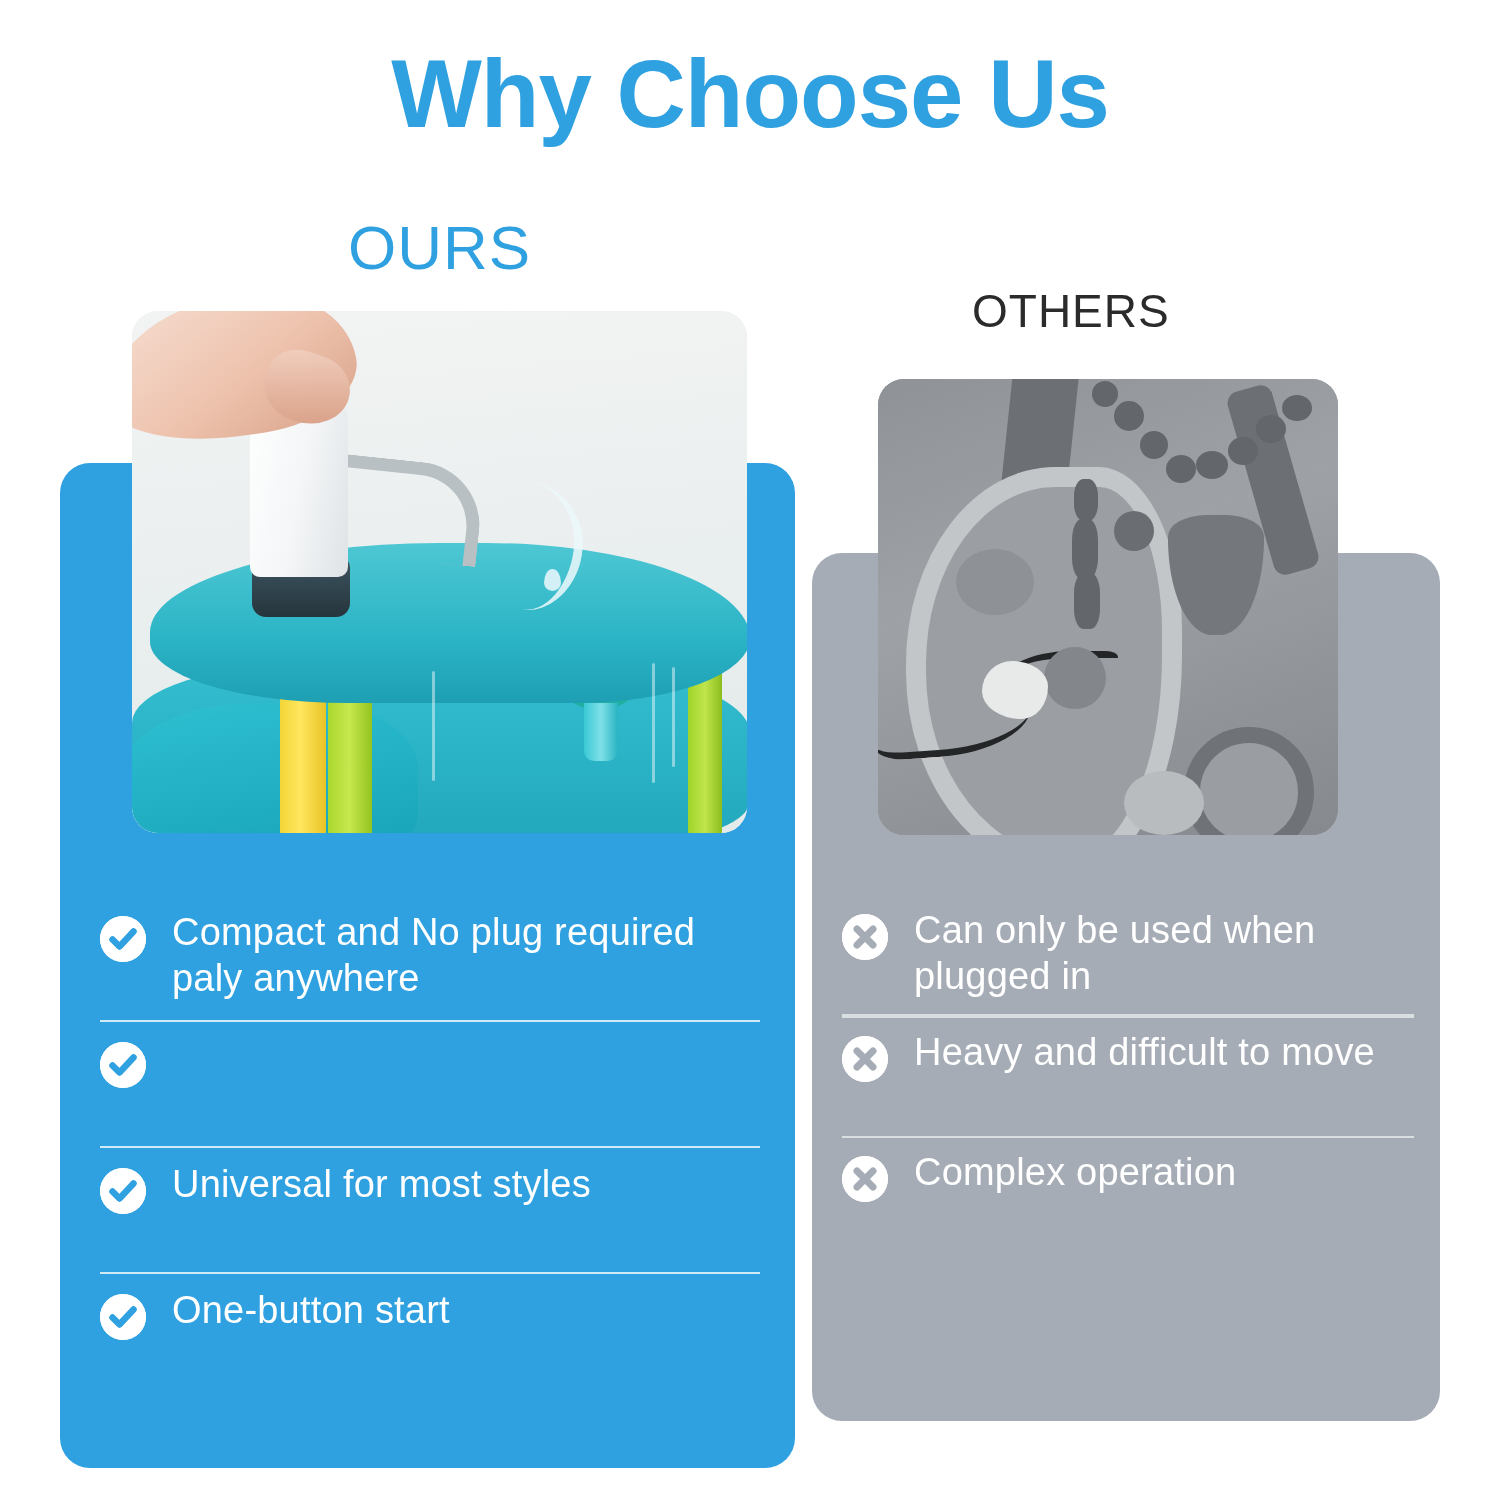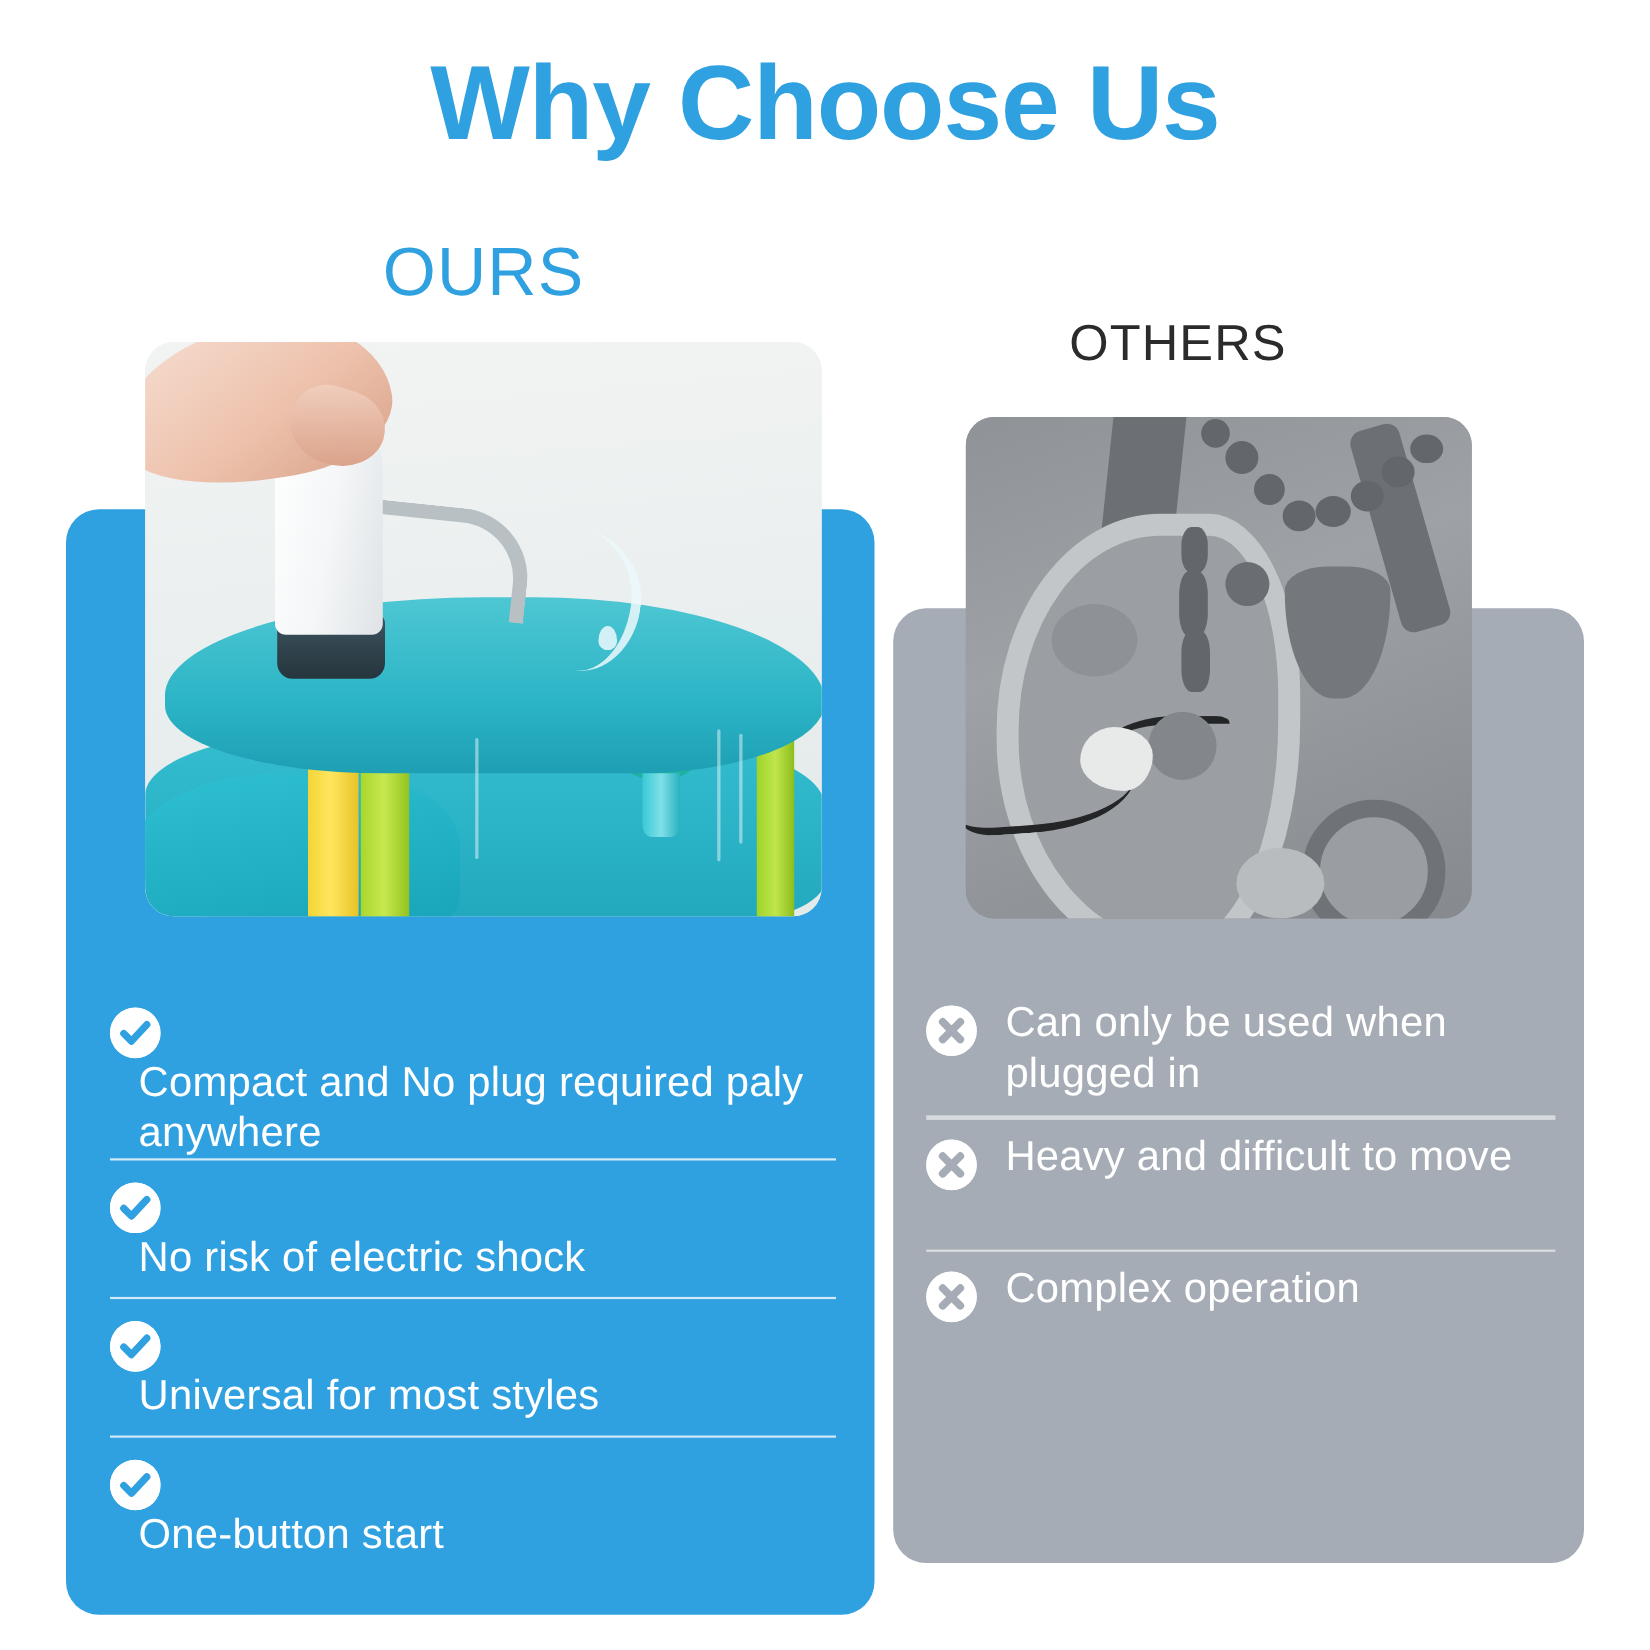--- a/index.html
+++ b/index.html
@@ -344,21 +344,20 @@
     width: 572px;
   }
   .feature-row {
     display: flex;
     align-items: flex-start;
     box-sizing: border-box;
   }
   .list-ours .feature-row {
     min-height: 124px;
     padding-top: 14px;
-    flex-direction: column;
   }
   .list-others .feature-row {
     min-height: 118px;
     padding-top: 12px;
   }
   .badge {
     flex: 0 0 auto;
     width: 46px;
     height: 46px;
     border-radius: 50%;
@@ -461,21 +460,20 @@
     </div>
     <div class="divider"></div>
 
     <div class="feature-row">
       <span class="badge">
         <svg width="46" height="46" viewBox="0 0 46 46">
           <circle cx="23" cy="23" r="23" fill="#ffffff"></circle>
           <path d="M12.5 23.5 L19.5 30.5 L33.5 15.5" stroke="#2fa0e0" stroke-width="6.5" fill="none" stroke-linecap="round" stroke-linejoin="round"></path>
         </svg>
       </span>
-      <span class="feature-text">No risk of electric shock</span>
     </div>
     <div class="divider"></div>
 
     <div class="feature-row">
       <span class="badge">
         <svg width="46" height="46" viewBox="0 0 46 46">
           <circle cx="23" cy="23" r="23" fill="#ffffff"></circle>
           <path d="M12.5 23.5 L19.5 30.5 L33.5 15.5" stroke="#2fa0e0" stroke-width="6.5" fill="none" stroke-linecap="round" stroke-linejoin="round"></path>
         </svg>
       </span>

